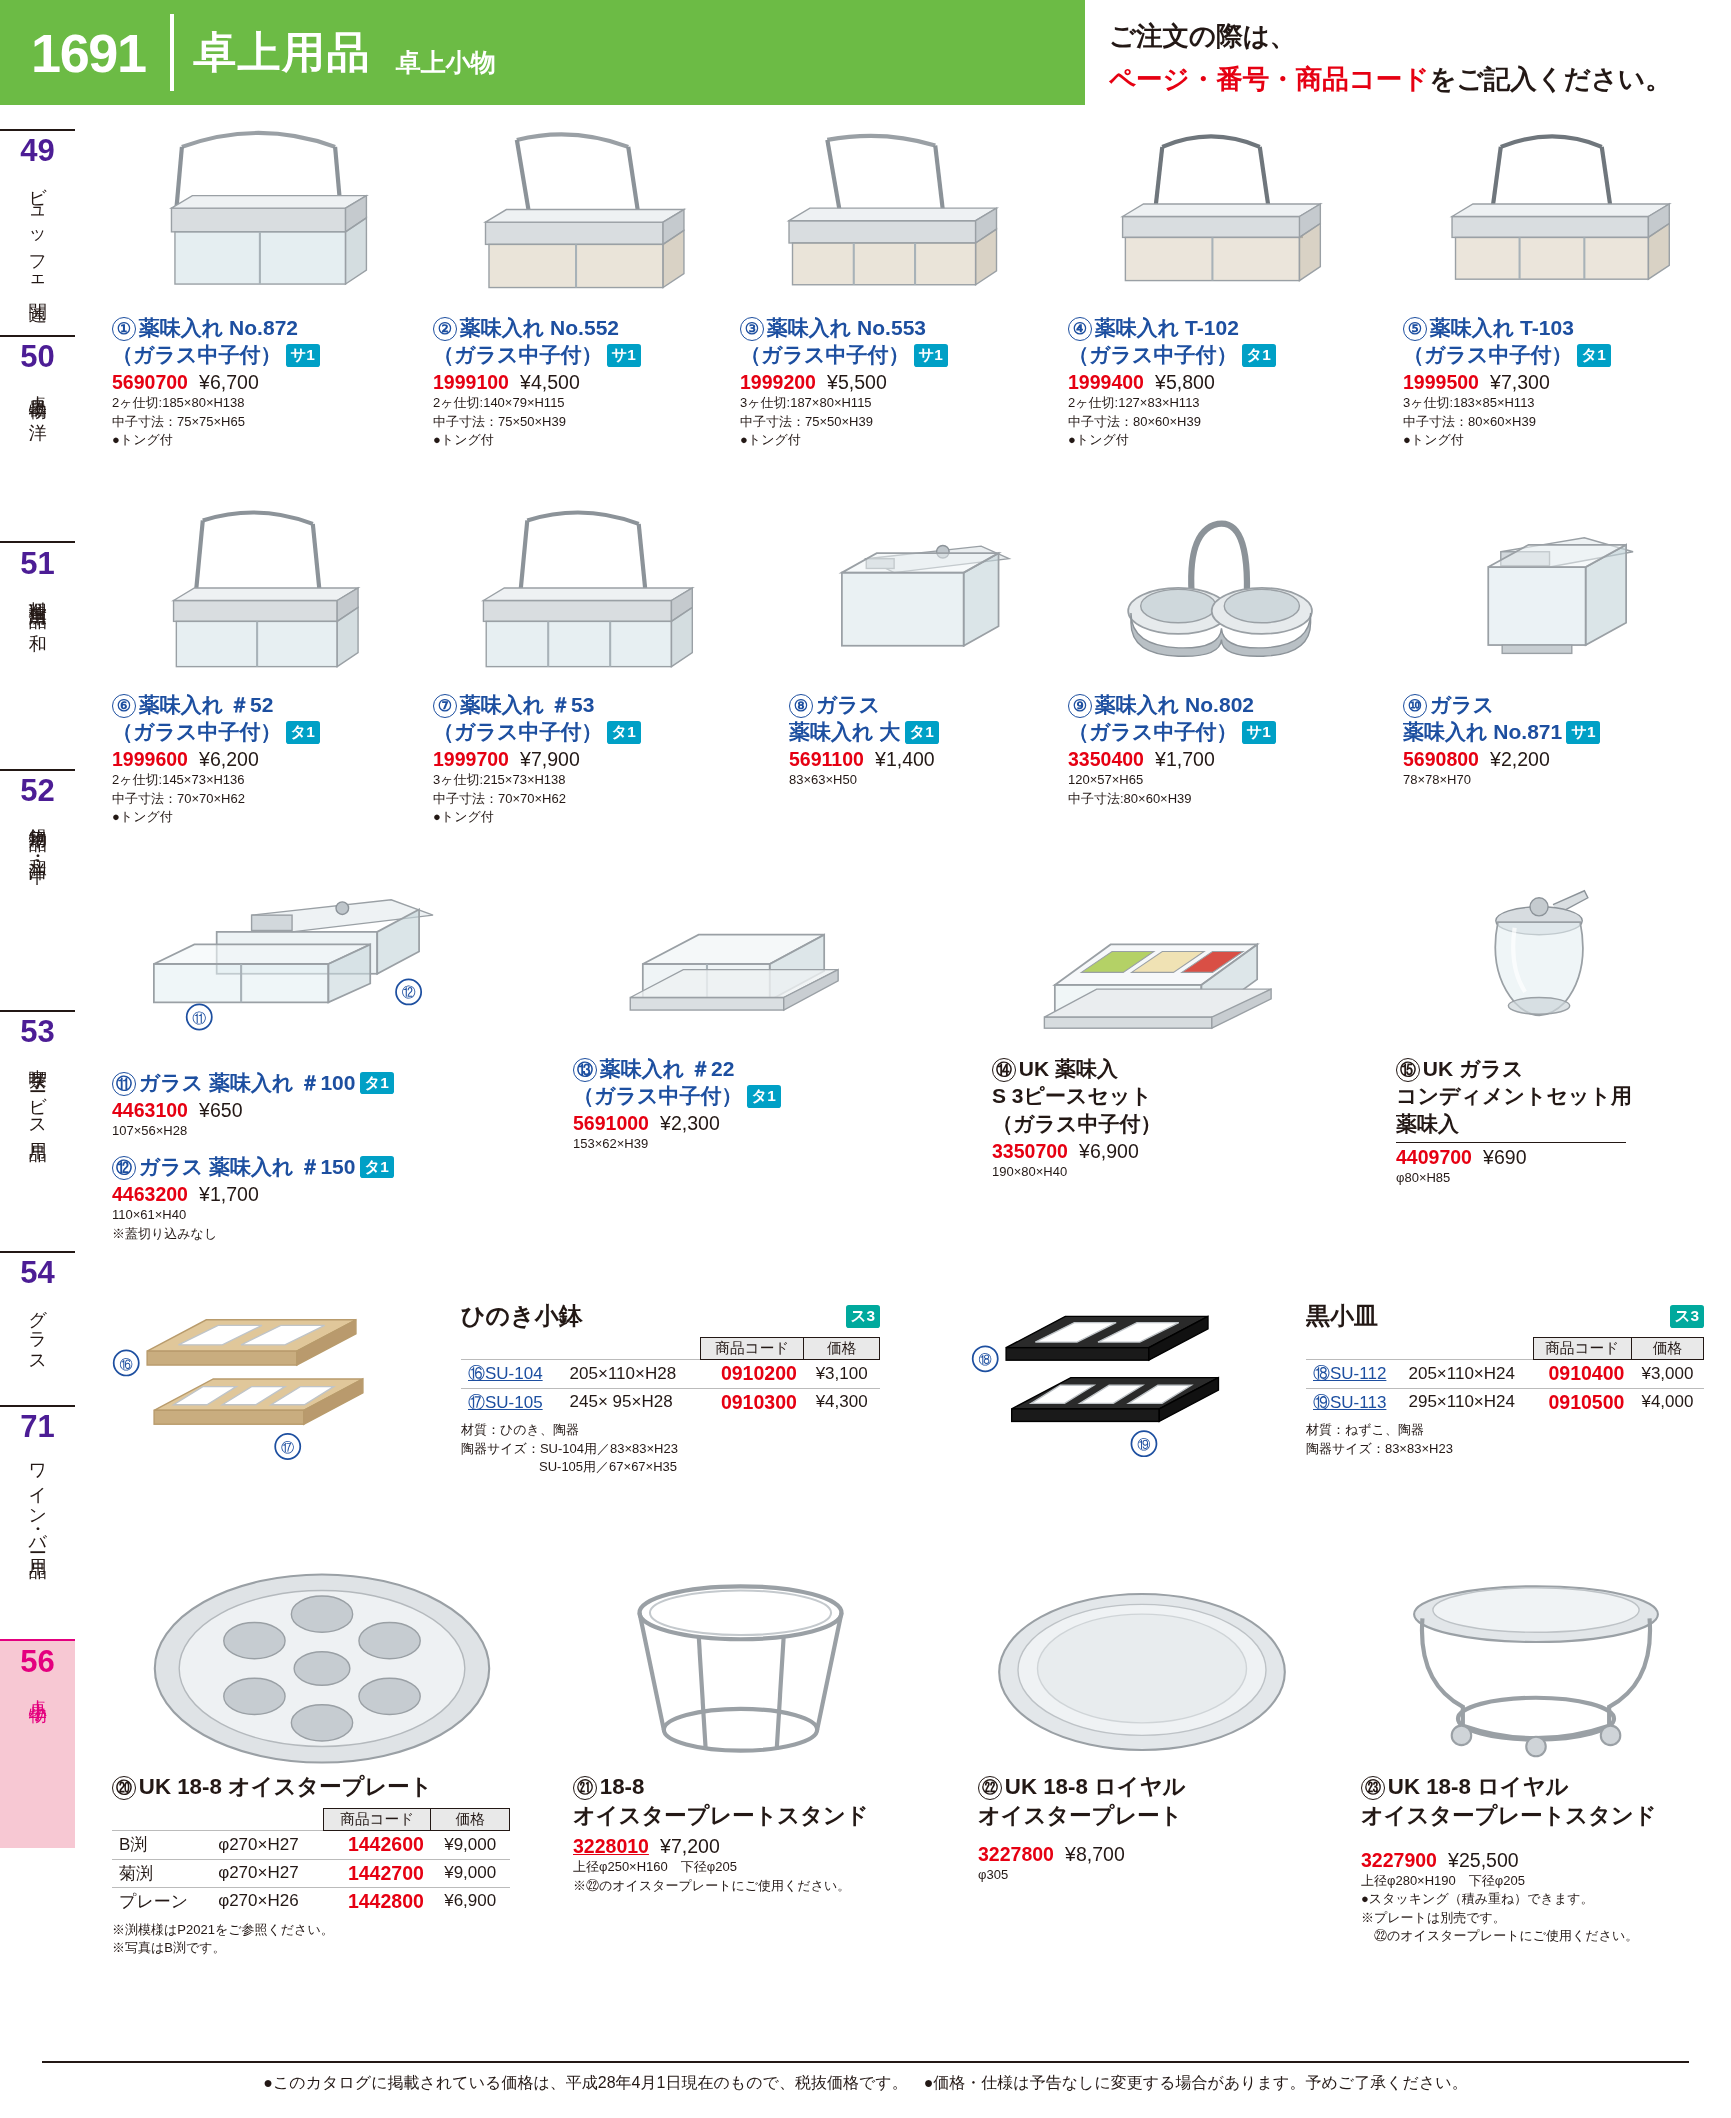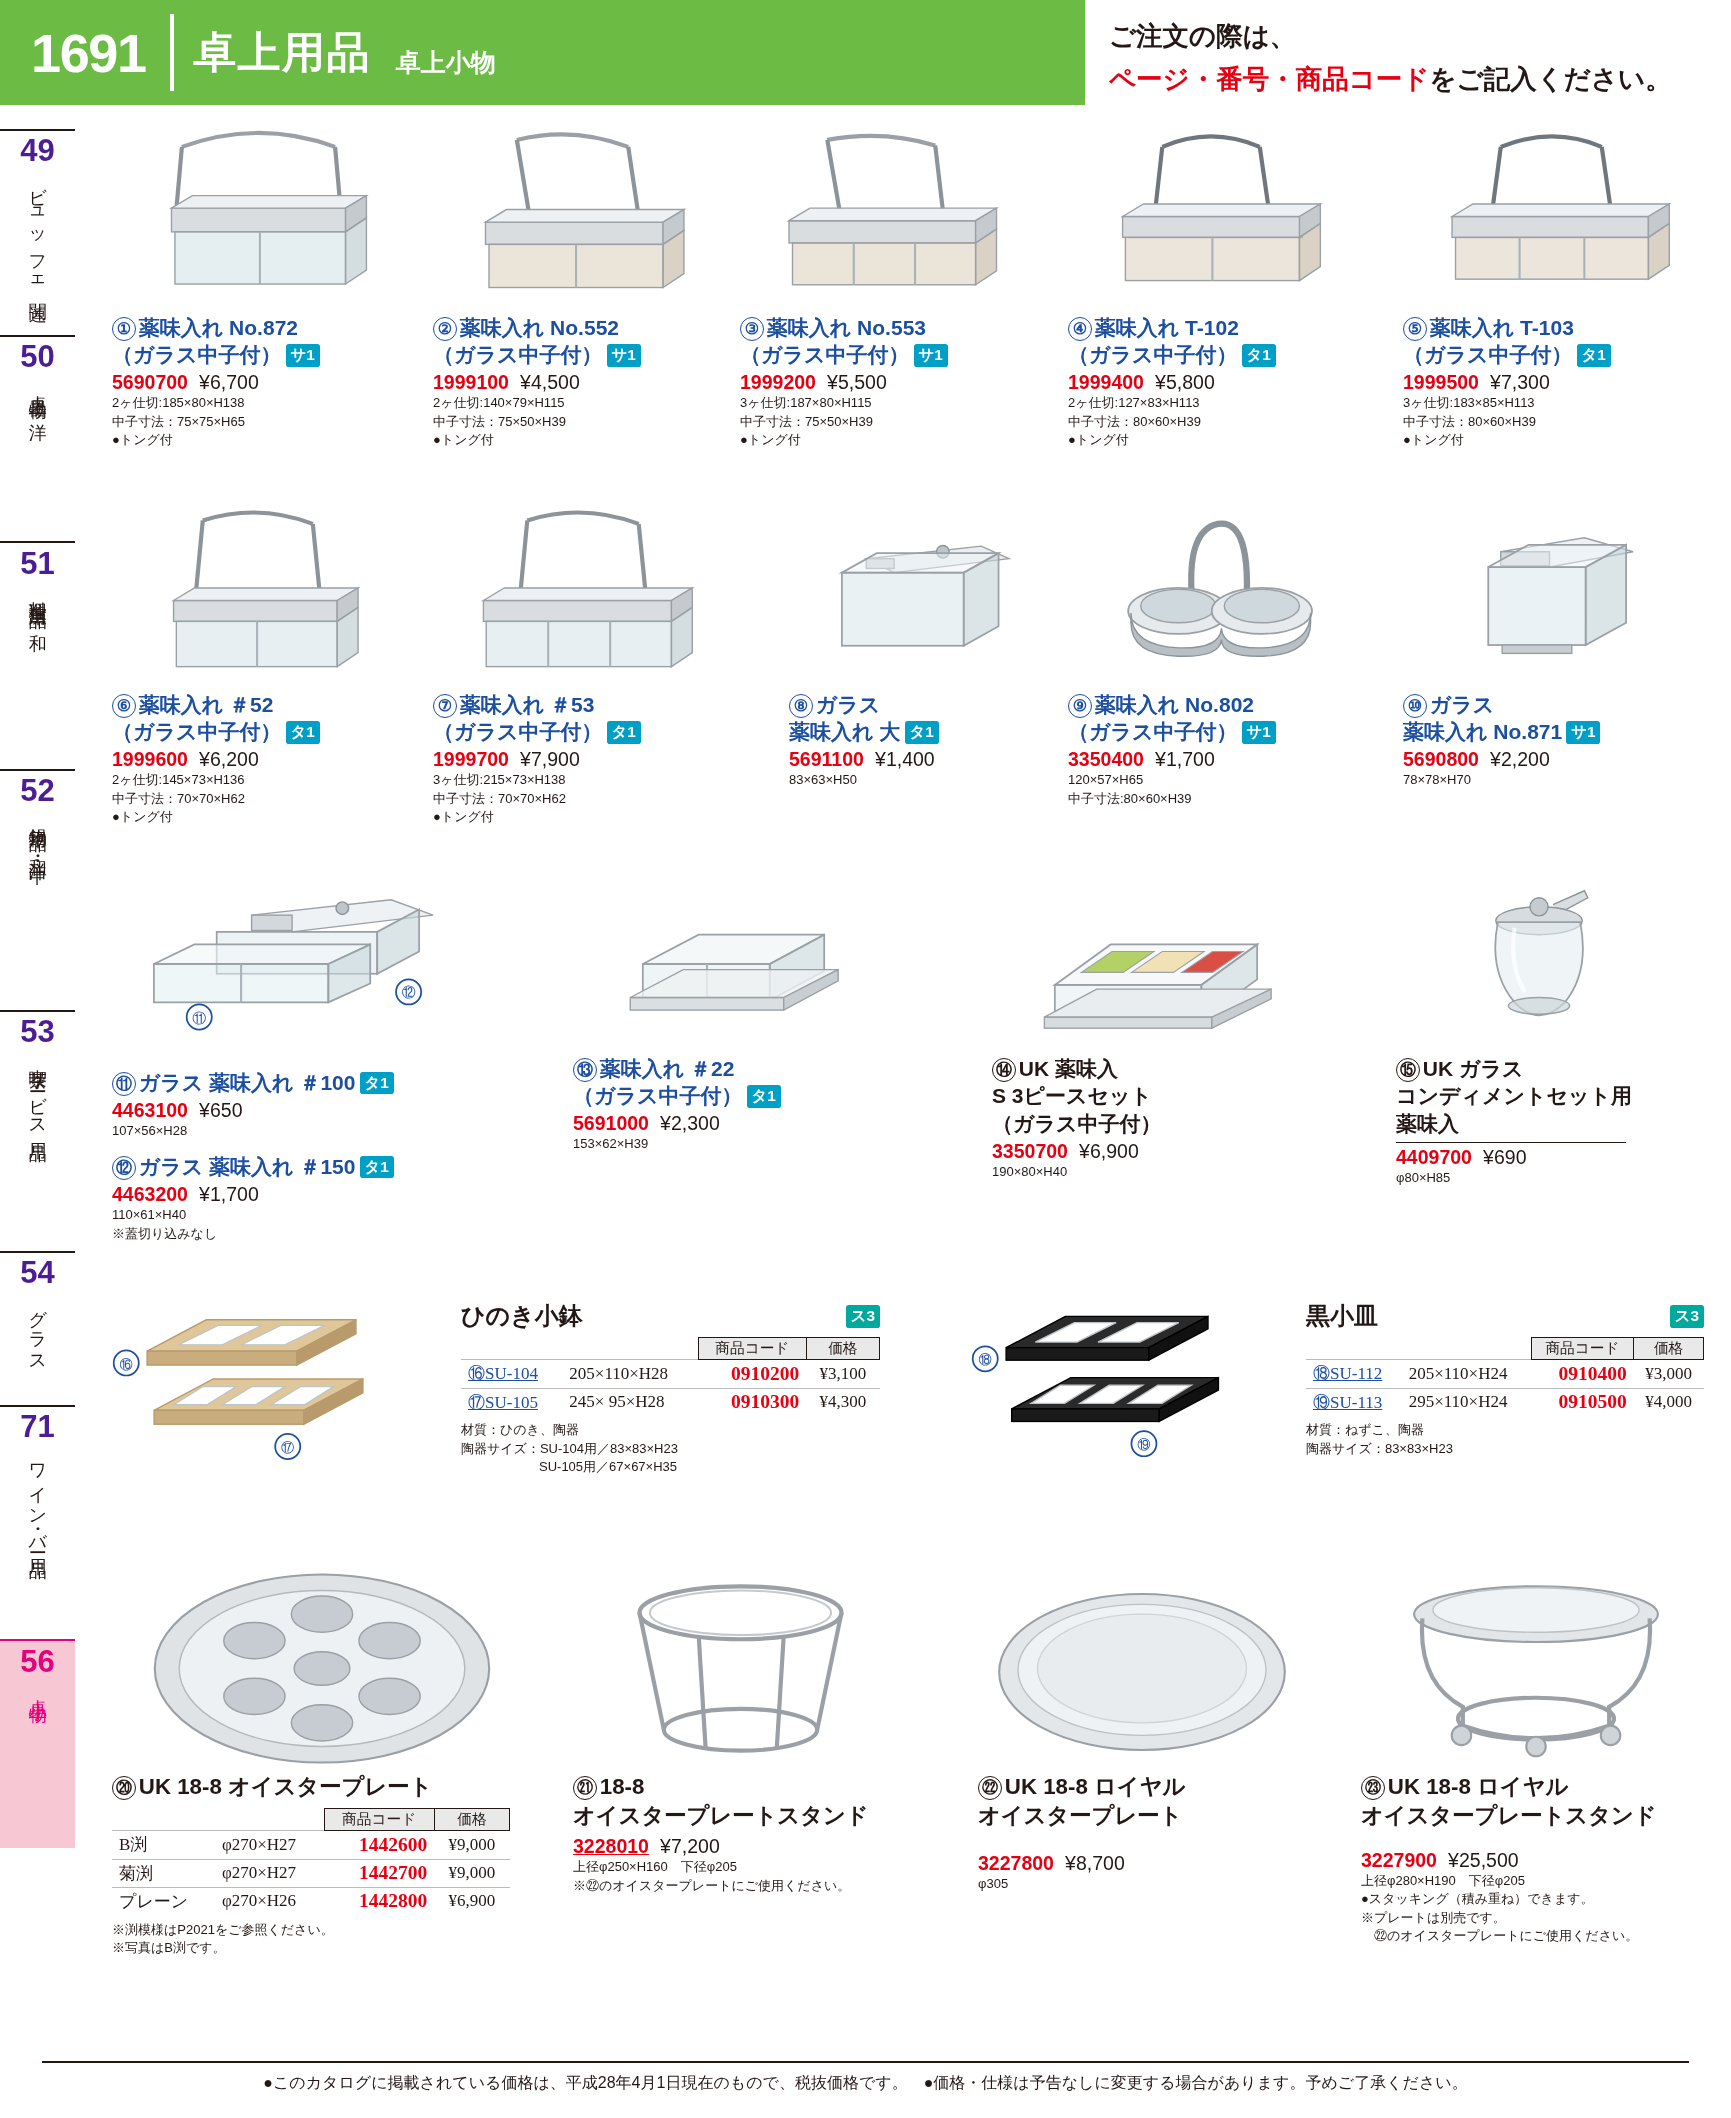--- a/index.html
+++ b/index.html
@@ -180,21 +180,20 @@
     font-size: 13px;
     line-height: 1.42;
     white-space: nowrap;
   }
 
   
   table.ptab {
     border-collapse: collapse;
     font-size: 17px;
     color:#231815;
-    font-family:Liberation Serif, serif;
   }
   table.ptab th {
     font-size: 14.7px;
     font-weight: normal;
     background: #e9e9e9;
     border: 0.7px solid #231815;
     padding: 1.4px 7px;
     text-align:center;
   }
   table.ptab td {
@@ -761,21 +760,21 @@
       <div class="cell" style="left:880px; top:0; width:328px;">
         <div class="photo">
           <svg width="300" height="209" viewBox="0 0 430 300">
             <ellipse cx="215" cy="155" rx="205" ry="112" fill="#e3e7ea" stroke="#9aa0a5" stroke-width="3"></ellipse>
             <ellipse cx="215" cy="152" rx="178" ry="94" fill="#eff2f4" stroke="#bdc2c6" stroke-width="2"></ellipse>
             <ellipse cx="215" cy="150" rx="150" ry="78" fill="#e8ecee" stroke="#cfd4d7" stroke-width="2"></ellipse>
           </svg>
         </div>
         <div class="ttl" style="font-size:22.3px"><span class="num-circle dark">㉒</span><span>UK 18-8 ロイヤル</span></div>
         <div class="ttl" style="font-size:22.3px"><span>オイスタープレート</span></div>
-        <div style="margin-top:21px"><span class="code">3227800</span><span class="price">¥8,700</span></div>
+        <div style="margin-top:12px"><span class="code">3227800</span><span class="price">¥8,700</span></div>
         <div class="spec">φ305</div>
       </div>
 
       <div class="cell" style="left:1263px; top:0; width:349px;">
         <div class="photo">
           <svg width="314" height="209" viewBox="0 0 450 300">
             <ellipse cx="225" cy="72" rx="175" ry="40" fill="#e2e6e9" stroke="#9aa0a5" stroke-width="3"></ellipse>
             <ellipse cx="225" cy="66" rx="148" ry="32" fill="#f0f3f5" stroke="#bdc2c6" stroke-width="2"></ellipse>
             <path d="M62 78 Q55 170 120 205 L120 232 Q225 268 330 232 L330 205 Q395 170 388 78" fill="none" stroke="#9aa0a5" stroke-width="6"></path>
             <ellipse cx="225" cy="222" rx="112" ry="30" fill="none" stroke="#9aa0a5" stroke-width="6"></ellipse>

